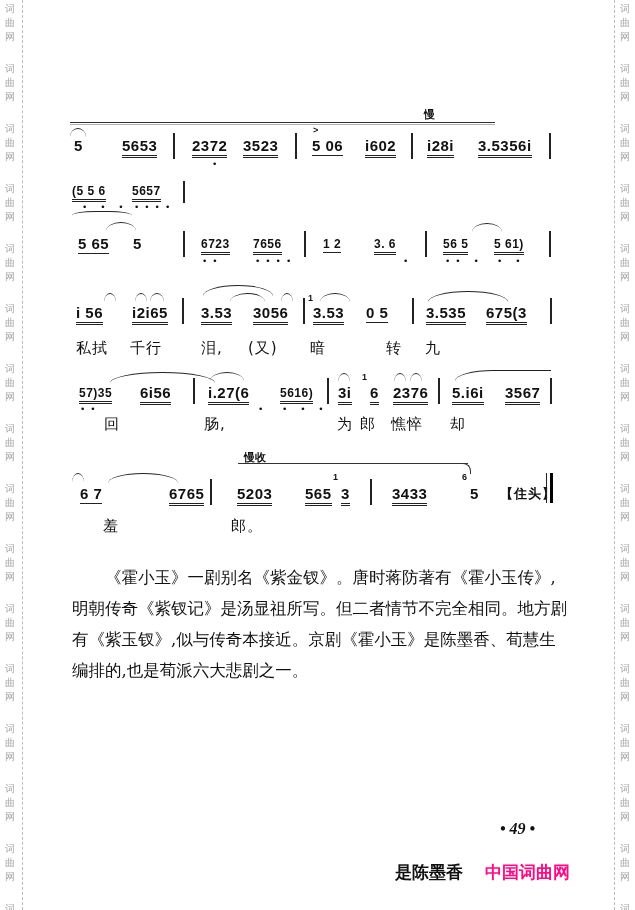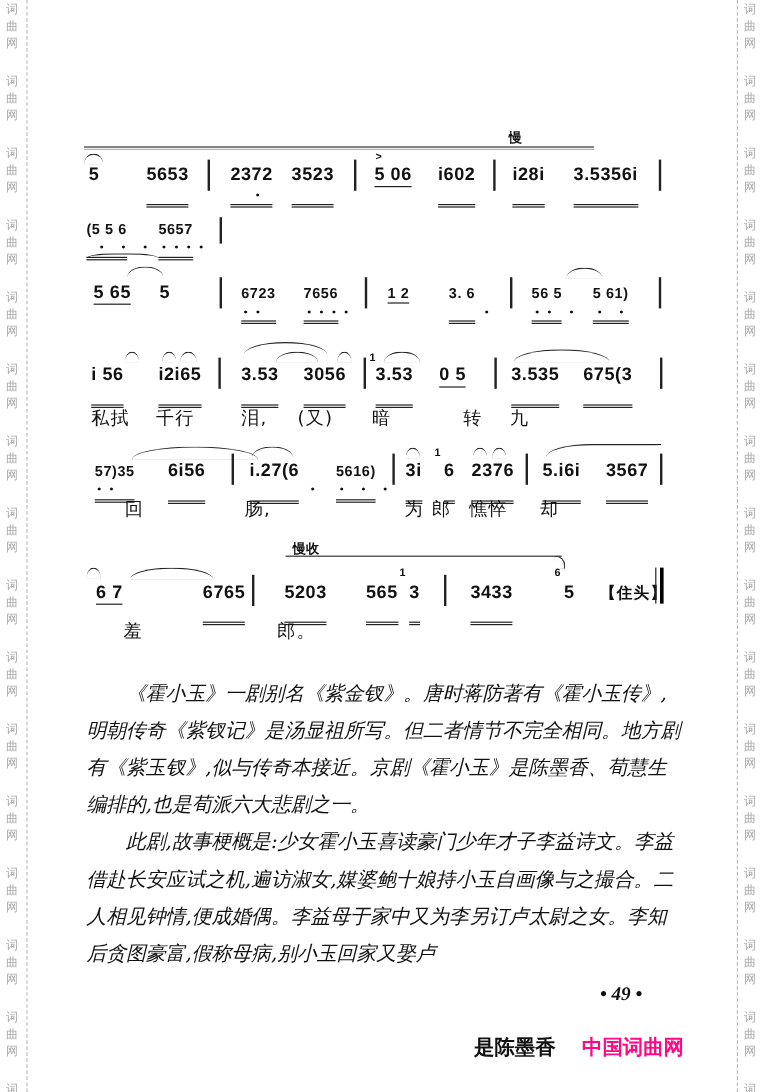--- a/index.html
+++ b/index.html
@@ -15,31 +15,31 @@
   .wm-group { position:absolute; left:2px; width:16px; font-size:10px; line-height:14px; color:#a9a9a9; text-align:center; }
   .wm-group span { display:block; }
 
   .staff-rule { position:absolute; left:70px; width:425px; height:1px; background:#333; top:122px; }
   .staff-rule2 { position:absolute; left:70px; width:425px; height:1px; background:#555; top:124px; opacity:.45; }
 
   .mark { position:absolute; font-size:11px; font-weight:bold; }
   .n { position:absolute; font-family:"Liberation Sans", sans-serif; font-weight:bold; font-size:15px; letter-spacing:0.5px; white-space:nowrap; }
   .n.small { font-size:12px; }
   .ul1 { border-bottom:1.6px solid #222; padding-bottom:1px; }
-  .ul2 { border-bottom:3.5px double #222; padding-bottom:16px;text-align:center; }
+  .ul2 { border-bottom:3.5px double #222; padding-bottom:1px;text-align:center; }
   .bar { position:absolute; width:1.5px; height:26px; background:#222; }
   .bar.end { width:3px; background:#000; }
   .dots { position:absolute; font-size:9px; letter-spacing:5px; line-height:8px; }
   .lyric { position:absolute; font-family:"DejaVu Sans", sans-serif; font-size:15px; letter-spacing:1px; white-space:nowrap; }
   .arc { position:absolute; border-top:1.3px solid #222; border-radius:50% 50% 0 0 / 100% 100% 0 0; height:8px; }
   .grace { position:absolute; font-size:9px; font-weight:bold; font-family:"Liberation Sans", sans-serif; }
 
   .prose { position:absolute; left:72px; width:500px; font-family:"DejaVu Serif", serif; font-size:16.5px; line-height:31px; color:#111; }
   .prose p { margin:0; }
-  .prose .ind { text-indent:2em;font-style:italic; }
+  .prose .ind { text-indent:2em; }
   .pageno { position:absolute; top:820px; left:500px; font-family:"Liberation Serif", serif; font-style:italic; font-weight:bold; font-size:16px; }
   .source { position:absolute; top:861px; left:395px; font-family:"DejaVu Sans", sans-serif; font-weight:bold; font-size:17px; white-space:nowrap; }
   .source .brand { color:#ff0a84; margin-left:22px; }
 </style>
 </head>
 <body>
 
 <div class="wm-col left" id="wmL">
     <div class="wm-group" style="top: 2px;">
       <span>词</span>
@@ -336,20 +336,19 @@
   <span class="lyric" style="left:500px;top:485px;font-size:13px;font-weight:bold;">【住头】</span>
   <div class="bar end" style="left:550px;top:473px;height:30px;"></div>
   <div class="bar" style="left:546px;top:473px;height:30px;width:1px;"></div>
 
   <span class="lyric" style="left:103px;top:517px;">羞</span>
   <span class="lyric" style="left:231px;top:517px;">郎。</span>
 </div>
 
 <div class="prose" style="top:562px;">
   <p class="ind">《霍小玉》一剧别名《紫金钗》。唐时蒋防著有《霍小玉传》,明朝传奇《紫钗记》是汤显祖所写。但二者情节不完全相同。地方剧有《紫玉钗》,似与传奇本接近。京剧《霍小玉》是陈墨香、荀慧生编排的,也是荀派六大悲剧之一。</p>
-  <p class="ind">此剧,故事梗概是:少女霍小玉喜读豪门少年才子李益诗文。李益借赴长安应试之机,遍访淑女,媒婆鲍十娘持小玉自画像与之撮合。二人相见钟情,便成婚偶。李益母于家中又为李另订卢太尉之女。李知后贪图豪富,假称母病,别小玉回家又娶卢</p>
 </div>
 
 <div class="pageno">• 49 •</div>
 
 <div class="source">
   <span>是陈墨香</span><span class="brand">中国词曲网</span>
 </div>
 
 </body></html>

